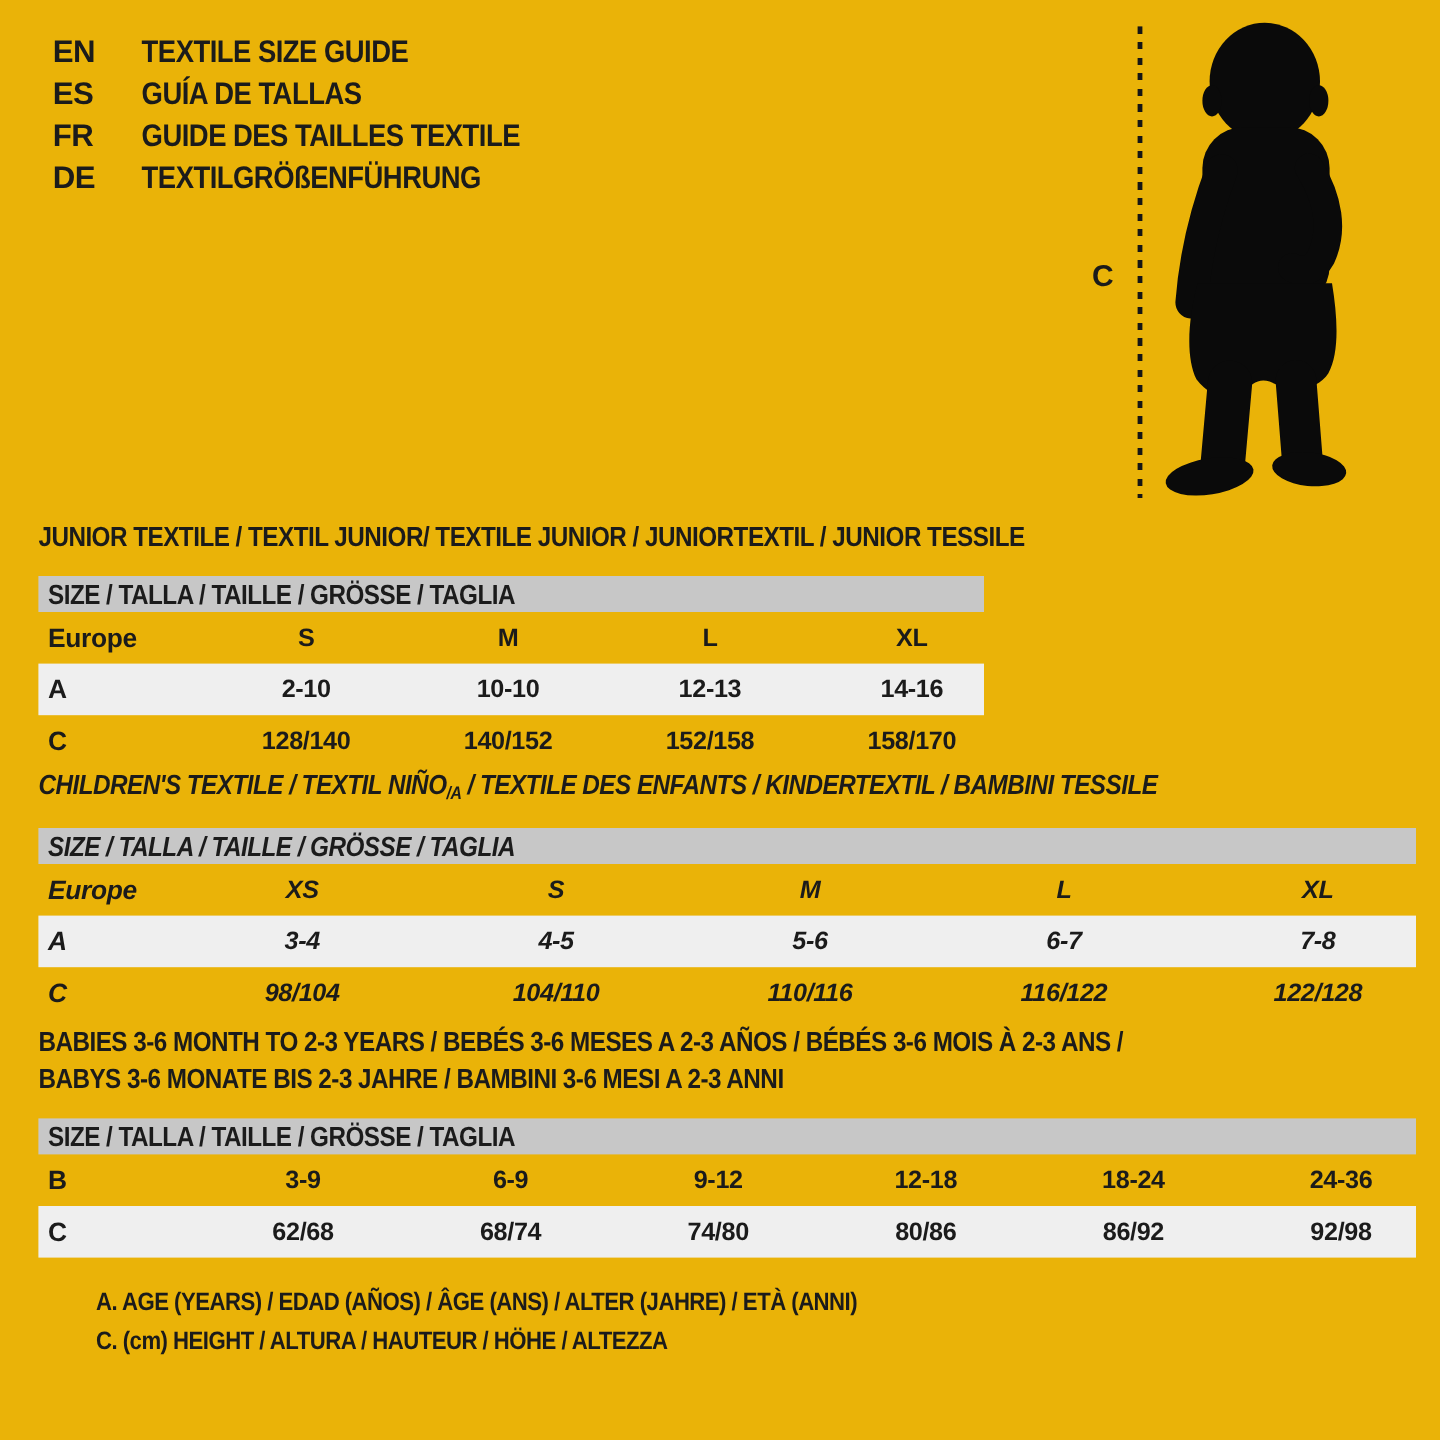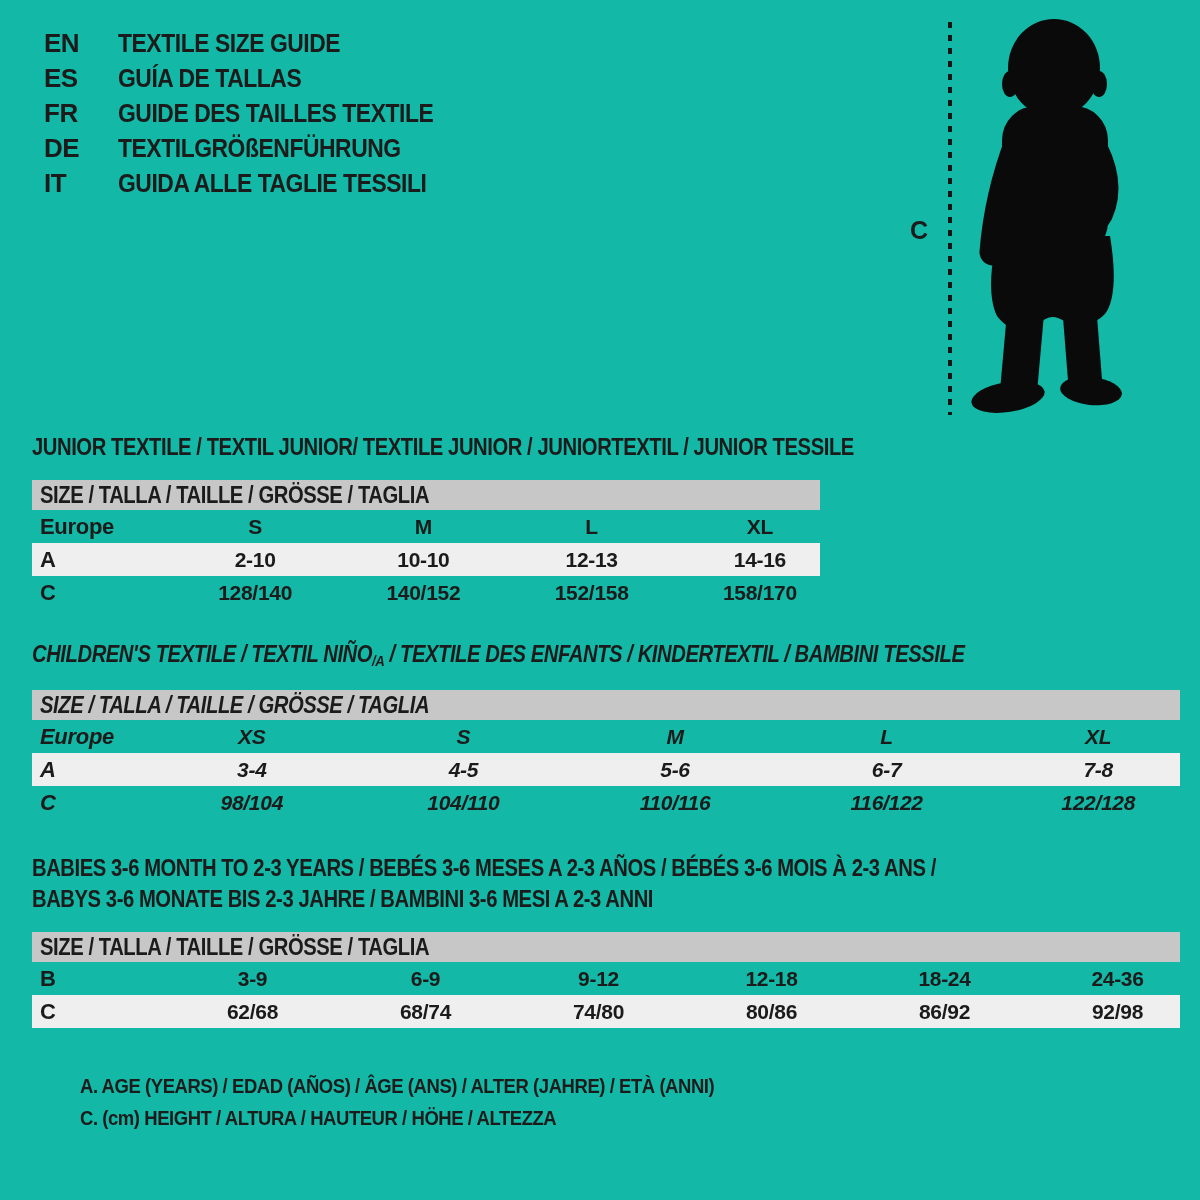--- a/index.html
+++ b/index.html
@@ -3,21 +3,21 @@
 <meta charset="utf-8">
 <title>Textile Size Guide</title>
 <style>
   html, body { margin:0; padding:0; }
   body {
     width:1200px; height:1200px; background:#ffffff;
     font-family:"Liberation Sans", sans-serif;
     font-weight:bold; color:#1b1b1b;
     -webkit-font-smoothing:antialiased;
   }
-  .page { position:relative; width:1200px; height:1200px; overflow:hidden; background:#14b8a6; }
+  .page { position:relative; width:1200px; height:1200px; overflow:hidden; background:#eab308; }
 
   
   .cond { display:inline-block; transform:scaleX(0.88); transform-origin:0 50%; white-space:nowrap; letter-spacing:-0.5px; }
 
   
   .langs { position:absolute; top:26px; left:44px; }
   .lang-row { display:flex; height:35px; align-items:center; }
   .lang-code { width:74px; font-size:26px; letter-spacing:-0.5px; }
   .lang-label { font-size:26px; }
 
@@ -31,21 +31,21 @@
 
   
   .section { position:absolute; left:32px; }
   .sec-title { font-size:23px; height:26px; line-height:26px; white-space:nowrap; }
   .sec-title2 { font-size:23px; line-height:31px; white-space:nowrap; }
   .subsm { font-size:15px; vertical-align:-4px; }
   .size-bar { background:#c7c7c7; height:30px; line-height:30px; padding-left:8px; font-size:23px; }
   .gap20 { margin-top:20px; }
   .gap23 { margin-top:23px; }
   .gap17 { margin-top:17px; }
-  .trow { display:grid; height:33px; align-items:center; font-size:21px; letter-spacing:-0.3px;gap:48px; }
+  .trow { display:grid; height:43px; align-items:center; font-size:21px; letter-spacing:-0.3px;gap:48px; }
   .trow .tlabel { padding-left:8px; font-size:22px; text-align:left; }
   .tcell { text-align:center; }
   .alt { background:#efefef; }
   .cols5 { grid-template-columns:115px repeat(4, 1fr); }
   .cols6 { grid-template-columns:90px repeat(5, 1fr); }
   .cols7 { grid-template-columns:110px repeat(6, 1fr); }
 
   #sec-junior   { top:434px; width:788px; }
   #sec-children { top:641px; width:1148px;font-style:italic; }
   #sec-babies   { top:853px; width:1148px; }
@@ -68,24 +68,20 @@
       <span class="lang-code">ES</span>
       <span class="lang-label cond">GUÍA DE TALLAS</span>
     </div>
     <div class="lang-row">
       <span class="lang-code">FR</span>
       <span class="lang-label cond">GUIDE DES TAILLES TEXTILE</span>
     </div>
     <div class="lang-row">
       <span class="lang-code">DE</span>
       <span class="lang-label cond">TEXTILGRÖßENFÜHRUNG</span>
-    </div>
-    <div class="lang-row">
-      <span class="lang-code">IT</span>
-      <span class="lang-label cond">GUIDA ALLE TAGLIE TESSILI</span>
     </div>
   </div>
 
   <div class="measure-line"></div>
   <div class="measure-label">C</div>
   <svg class="figure-svg" width="180" height="408" viewBox="0 0 180 408" aria-hidden="true">
     <g fill="#0a0a0a" stroke="none">
       <ellipse cx="90" cy="54" rx="46" ry="49"></ellipse>
       <ellipse cx="46" cy="70" rx="8" ry="13"></ellipse>
       <ellipse cx="135" cy="70" rx="8" ry="13"></ellipse>

